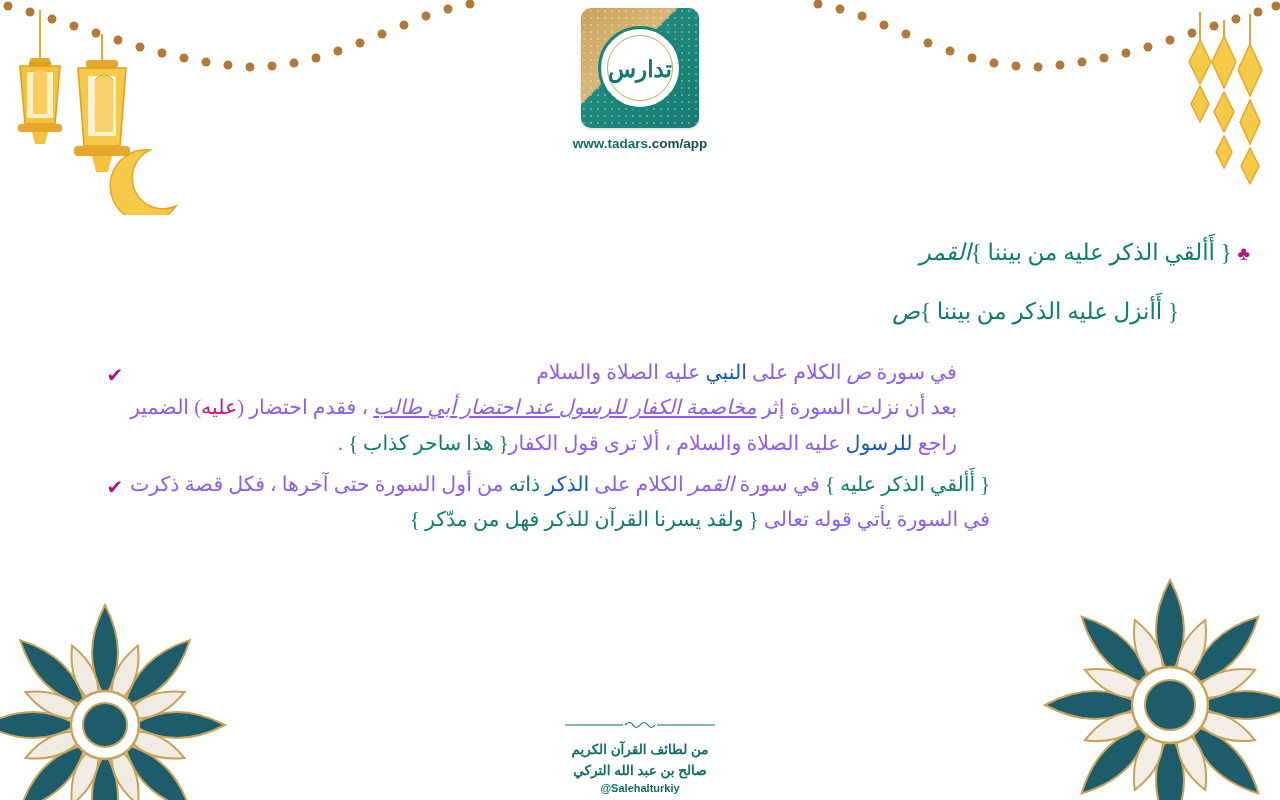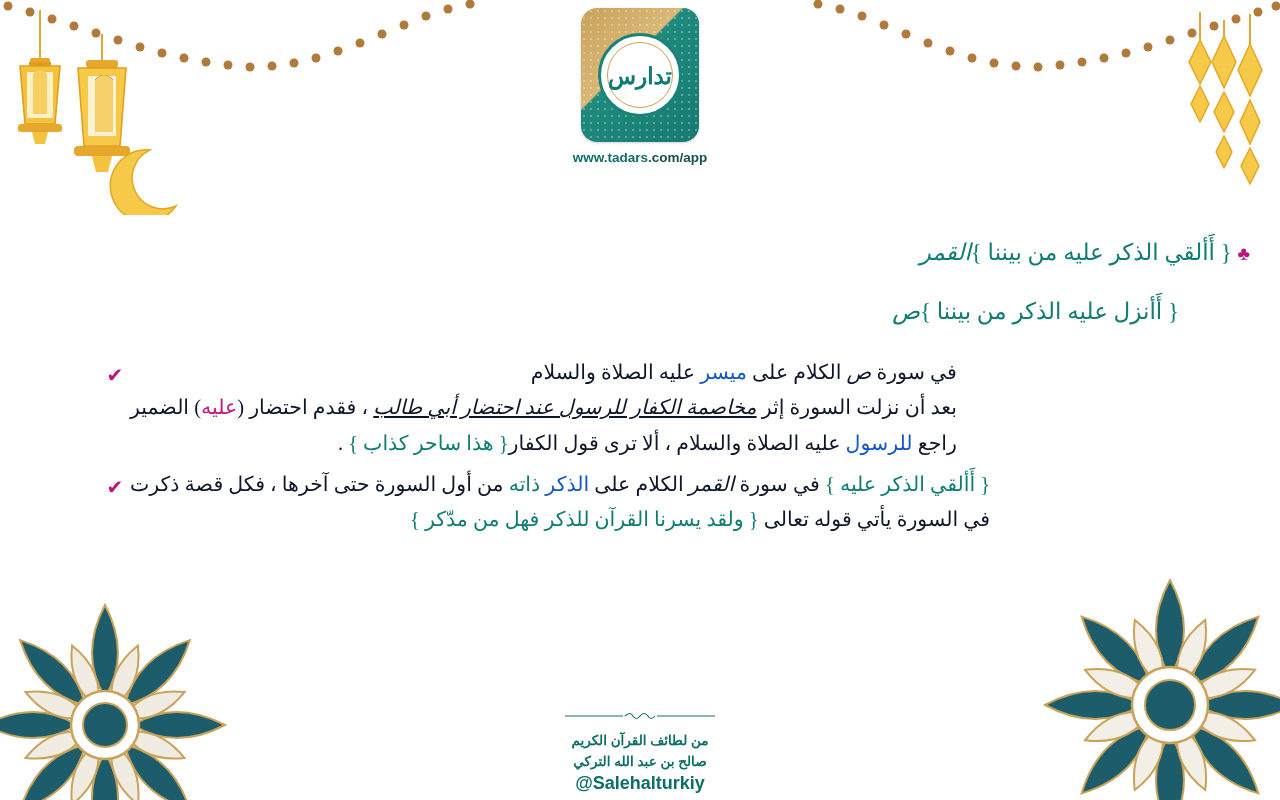--- a/index.html
+++ b/index.html
@@ -33,23 +33,23 @@
   .logo-wrap {
     position: absolute;
     top: 8px;
     left: 50%;
     transform: translateX(-50%);
     width: 230px;
     text-align: center;
   }
   .logo-badge {
     width: 118px;
-    height: 134px;
+    height: 120px;
     margin: 0 auto;
-    border-radius: 16px;
+    border-radius: 10px;
     background: linear-gradient(135deg, #c9a25a 0%, #d9b878 40%, #1f8a7d 41%, #167a70 100%);
     position: relative;
     box-shadow: 0 1px 3px rgba(0,0,0,0.18);
     overflow: hidden;
   }
   .logo-badge .tex {
     position: absolute;
     inset: 0;
     background-image:
       radial-gradient(circle at 3px 3px, rgba(255,255,255,0.30) 1px, transparent 1.4px);
@@ -151,21 +151,21 @@
   .para-body {
     font-size: 20.5px;
     line-height: 1.72;
     color: #222222;
     text-align: right;
     flex: 0 1 auto;
     max-width: 1060px;
   }
   .para-body p { margin: 0; }
 
-  .t-black { color: #0f172a; }
+  .t-black { color: #8b5cf6; }
   .t-blue  { color: #1357c8; }
   .t-green { color: #0e7d72; }
   .t-pink  { color: #c2187f; }
   .t-ital  { font-style: italic; }
   .t-ul    { text-decoration: underline; }
 
   
   .footer {
     position: absolute;
     bottom: 6px;
@@ -180,21 +180,21 @@
     height: 10px;
   }
   .footer .line {
     font-size: 13.5px;
     line-height: 1.55;
     color: #0e6f66;
     font-weight: bold;
     font-family: "Liberation Sans", sans-serif;
   }
   .footer .handle {
-    font-size: 18px;
+    font-size: 11px;
     color: #0e6f66;
     font-weight: bold;
     direction: ltr;
     font-family: "Liberation Sans", sans-serif;
   }
 </style>
 </head>
 <body>
 
 <div class="top-band">
@@ -373,21 +373,21 @@
     <span>{ أَألقي الذكر  عليه من بيننا }</span><span class="srk">القمر</span>
   </div>
 
   <div class="verse-line verse2">
     <span>{ أَأنزل عليه الذكر من بيننا }</span><span class="srk">ص</span>
   </div>
 
   <div class="para-block">
     <span class="check">✔</span>
     <div class="para-body">
-        <p><span class="t-black">في سورة </span><span class="t-black t-ital">ص</span><span class="t-black"> الكلام على </span><span class="t-blue">ميسر</span><span class="t-black"> عليه الصلاة والسلام</span></p>
+        <p><span class="t-black">في سورة </span><span class="t-black t-ital">ص</span><span class="t-black"> الكلام على </span><span class="t-blue">النبي</span><span class="t-black"> عليه الصلاة والسلام</span></p>
         <p><span class="t-black">بعد أن نزلت السورة إثر </span><span class="t-black t-ital t-ul">مخاصمة الكفار للرسول عند احتضار أبي طالب</span><span class="t-black"> ، فقدم احتضار (</span><span class="t-pink">عليه</span><span class="t-black">) الضمير</span></p>
         <p><span class="t-black">راجع </span><span class="t-blue">للرسول</span><span class="t-black"> عليه الصلاة والسلام ، ألا ترى قول الكفار</span><span class="t-green">{ هذا ساحر كذاب }</span><span class="t-black"> .</span></p>
       </div>
   </div>
 
   <div class="para-block">
     <span class="check">✔</span>
     <div class="para-body">
         <p><span class="t-green">{ </span><span class="t-green">أَألقي الذكر  عليه }</span><span class="t-black"> في سورة </span><span class="t-black t-ital">القمر</span><span class="t-black">  الكلام على </span><span class="t-blue">الذكر</span><span class="t-green"> ذاته</span><span class="t-black"> من أول السورة حتى آخرها ، فكل قصة ذكرت</span></p>
         <p><span class="t-black">في السورة يأتي قوله تعالى </span><span class="t-green">{ ولقد يسرنا القرآن للذكر فهل من مدّكر }</span></p>

